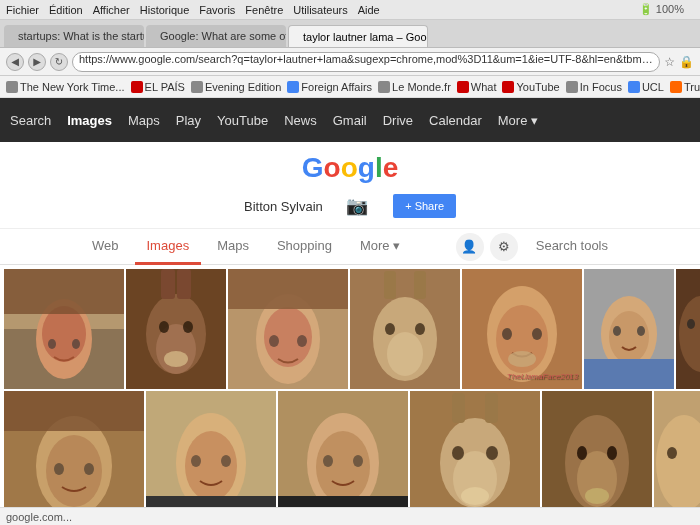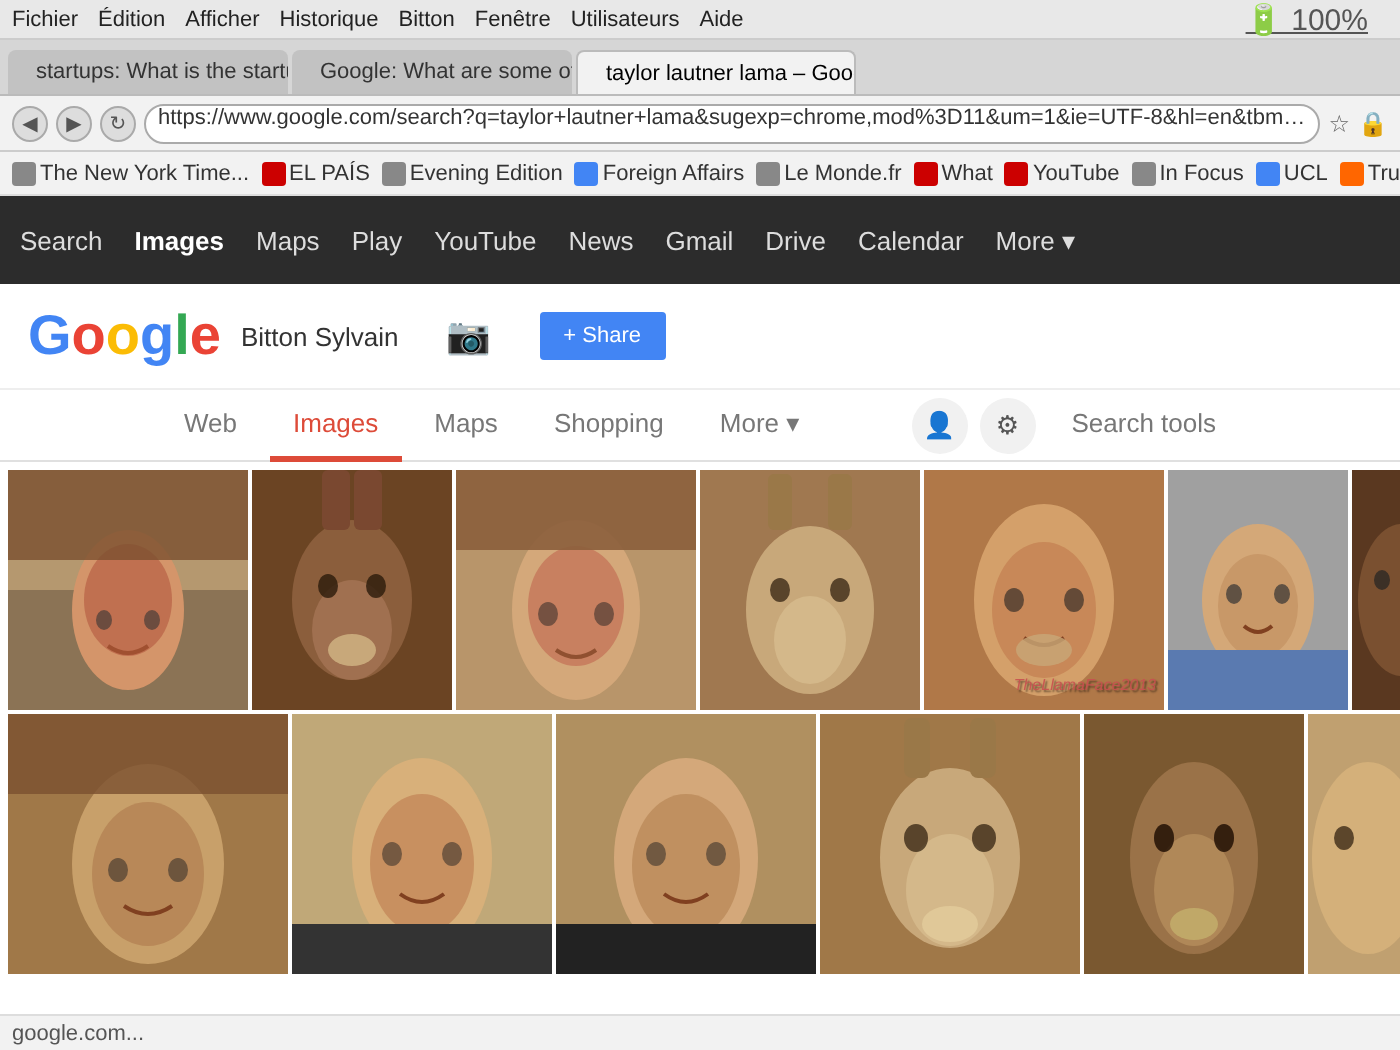--- a/index.html
+++ b/index.html
@@ -127,20 +127,21 @@
     .gnav-item { color: #ddd; cursor: pointer; }
     .gnav-item.active { color: #fff; font-weight: bold; }
 
     
     .search-area {
       display: flex;
       align-items: center;
       padding: 10px 14px;
       gap: 10px;
       border-bottom: 1px solid #eee;
+      flex-direction: column;
     }
     .google-logo-small {
       font-size: 28px;
       font-weight: bold;
     }
     .logo-g { color: #4285F4; }
     .logo-o1 { color: #EA4335; }
     .logo-o2 { color: #FBBC05; }
     .logo-g2 { color: #4285F4; }
     .logo-l { color: #34A853; }
@@ -273,25 +274,25 @@
     }
   </style>
 </head>
 <body>
 
 <div class="menubar">
   <span>Fichier</span>
   <span>Édition</span>
   <span>Afficher</span>
   <span>Historique</span>
-  <span>Bitton</span>
+  <span>Favoris</span>
   <span>Fenêtre</span>
   <span>Utilisateurs</span>
   <span>Aide</span>
-  <span style="margin-left:auto; font-size:15px; color:#555;text-decoration:underline;">🔋 100%</span>
+  <span style="margin-left:auto; font-size:11px; color:#555;">🔋 100%</span>
 </div>
 
 <div class="tabbar">
   <div class="tab">
     <span class="tab-favicon bm-red"></span>
     <span>startups: What is the startu...</span>
   </div>
   <div class="tab">
     <span class="tab-favicon google"></span>
     <span>Google: What are some of th...</span>

